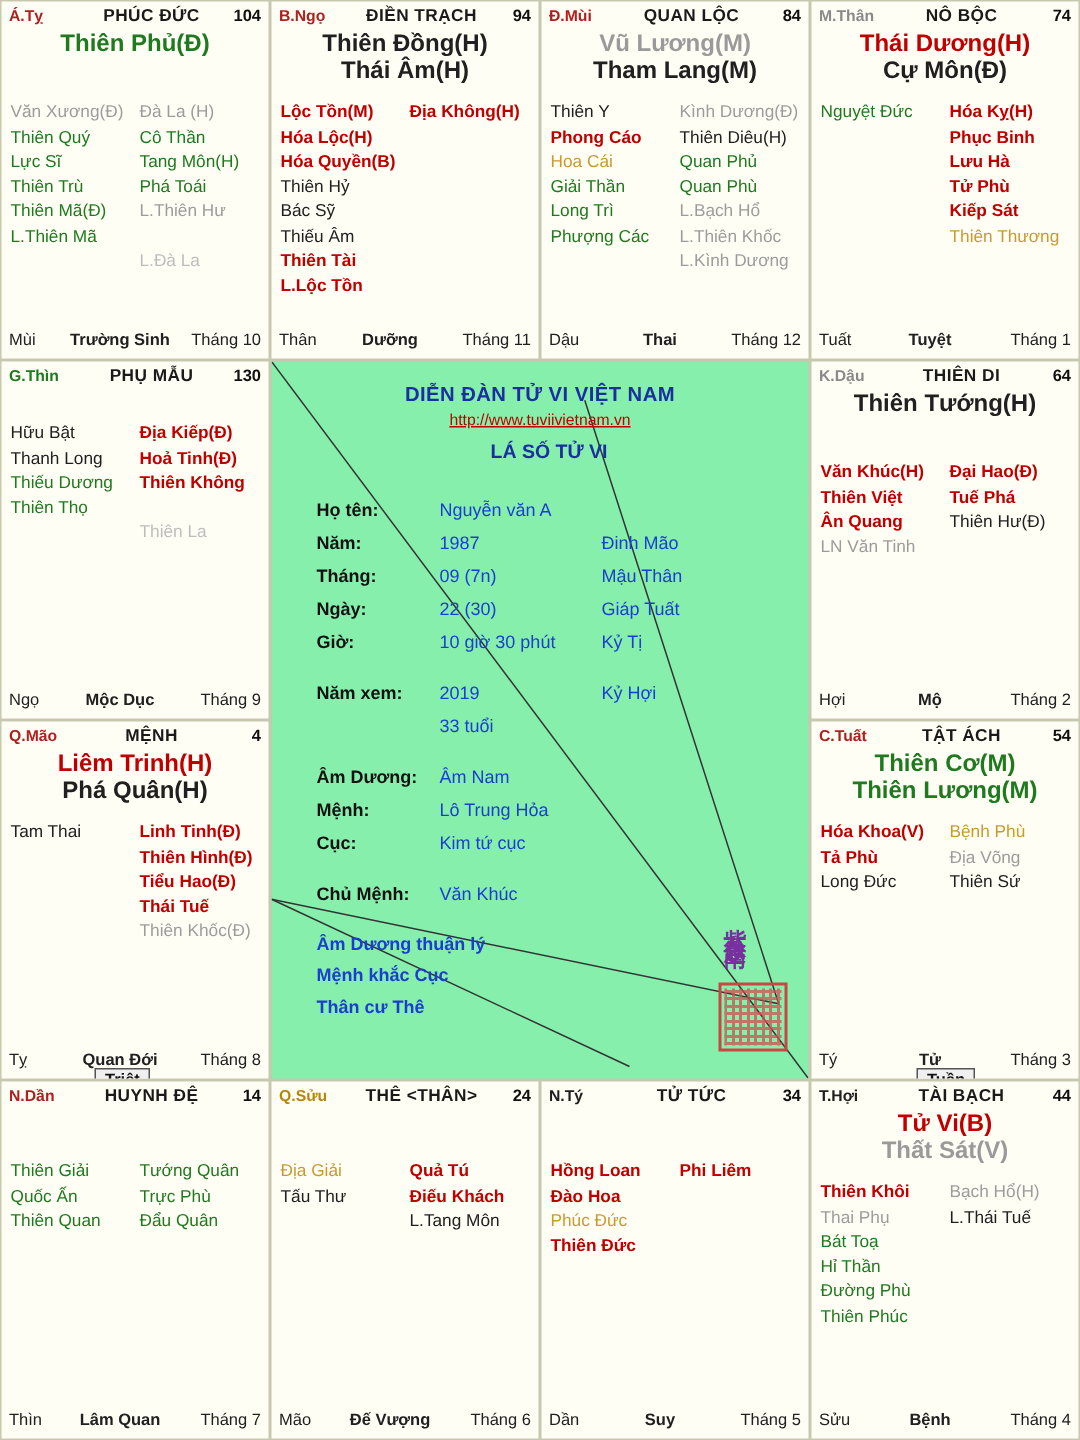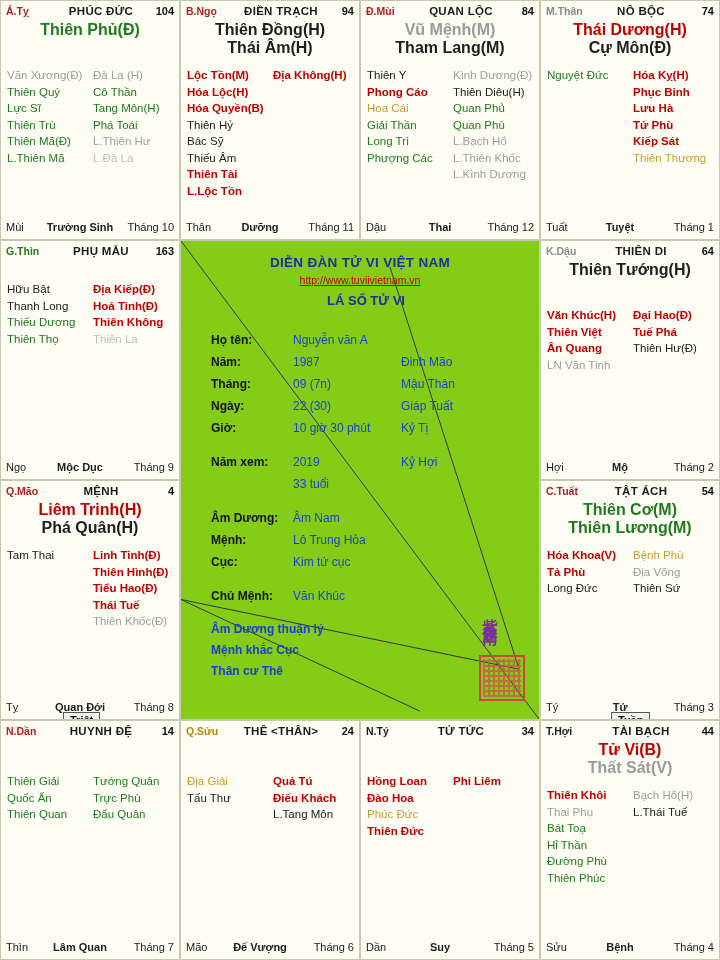--- a/index.html
+++ b/index.html
@@ -72,21 +72,21 @@
     padding:0 6px;
     box-sizing:border-box;
   }
   .stars .col{width:50%;line-height:16.5px;font-size:11.5px;}
   .stars .col.right{text-align:left;padding-left:6px;}
   .s-red{color:#c00000;font-weight:bold;}
   .s-green{color:#1f7a1f;}
   .s-grey{color:#9c9c9c;}
   .s-dark{color:#202020;}
   .s-gold{color:#c89b30;}
-  .s-lgrey{color:#bdbdbd;}
+  .s-lgrey{color:#bdbdbd;margin-top:16px;}
 
   .cell-foot{
     position:absolute;bottom:2px;left:0;right:0;
     height:16px;
     display:flex;align-items:flex-start;justify-content:space-between;
     padding:0 5px;box-sizing:border-box;
     font-size:11px;color:#202020;
   }
   .cell-foot .f-left{min-width:34px;}
   .cell-foot .f-mid{font-weight:bold;flex:1;text-align:center;}
@@ -101,21 +101,21 @@
     line-height:14px;
   }
   #badge-triet{left:62px;bottom:-9px;}
   #badge-tuan{left:70px;bottom:-9px;}
 
   
   .center-wrap{
     position:absolute;left:180px;top:240px;width:360px;height:480px;
     border:1px solid #c8c8b0;
     box-sizing:border-box;
-    background:#84cc16;
+    background:#86efac;
     overflow:hidden;
   }
   .center-lines{position:absolute;left:0;top:0;width:100%;height:100%;}
   .c-title{
     position:absolute;top:14px;left:0;right:0;text-align:center;
     color:#1a2fa0;font-weight:bold;font-size:13.5px;letter-spacing:.3px;
   }
   .c-url{
     position:absolute;top:33px;left:0;right:0;text-align:center;
     color:#c00000;font-size:10.5px;text-decoration:underline;
@@ -231,21 +231,21 @@
       </div>
     </div>
 
     <div class="cell">
       <div class="cell-head">
         <span class="palace-cyclic">Đ.Mùi</span>
         <span class="palace-name">QUAN LỘC</span>
         <span class="palace-num">84</span>
       </div>
       <div class="majors">
-        <div class="m-grey">Vũ Mệnh(M)</div>
+        <div class="m-grey">Vũ Lương(M)</div>
         <div class="m-dark">Tham Lang(M)</div>
       </div>
       <div class="stars">
         <div class="col left">
           <div class="s-dark">Thiên Y</div>
           <div class="s-red">Phong Cáo</div>
           <div class="s-gold">Hoa Cái</div>
           <div class="s-green">Giải Thần</div>
           <div class="s-green">Long Trì</div>
           <div class="s-green">Phượng Các</div>
@@ -294,21 +294,21 @@
         <span class="f-left">Tuất</span>
         <span class="f-mid">Tuyệt</span>
         <span class="f-right">Tháng 1</span>
       </div>
     </div>
 
     <div class="cell">
       <div class="cell-head">
         <span class="palace-cyclic" style="color:#1f7a1f">G.Thìn</span>
         <span class="palace-name">PHỤ MẪU</span>
-        <span class="palace-num">163</span>
+        <span class="palace-num">130</span>
       </div>
       <div class="stars" style="top:40px">
         <div class="col left">
           <div class="s-dark">Hữu Bật</div>
           <div class="s-dark">Thanh Long</div>
           <div class="s-green">Thiếu Dương</div>
           <div class="s-green">Thiên Thọ</div>
         </div>
         <div class="col right">
           <div class="s-red">Địa Kiếp(Đ)</div>

